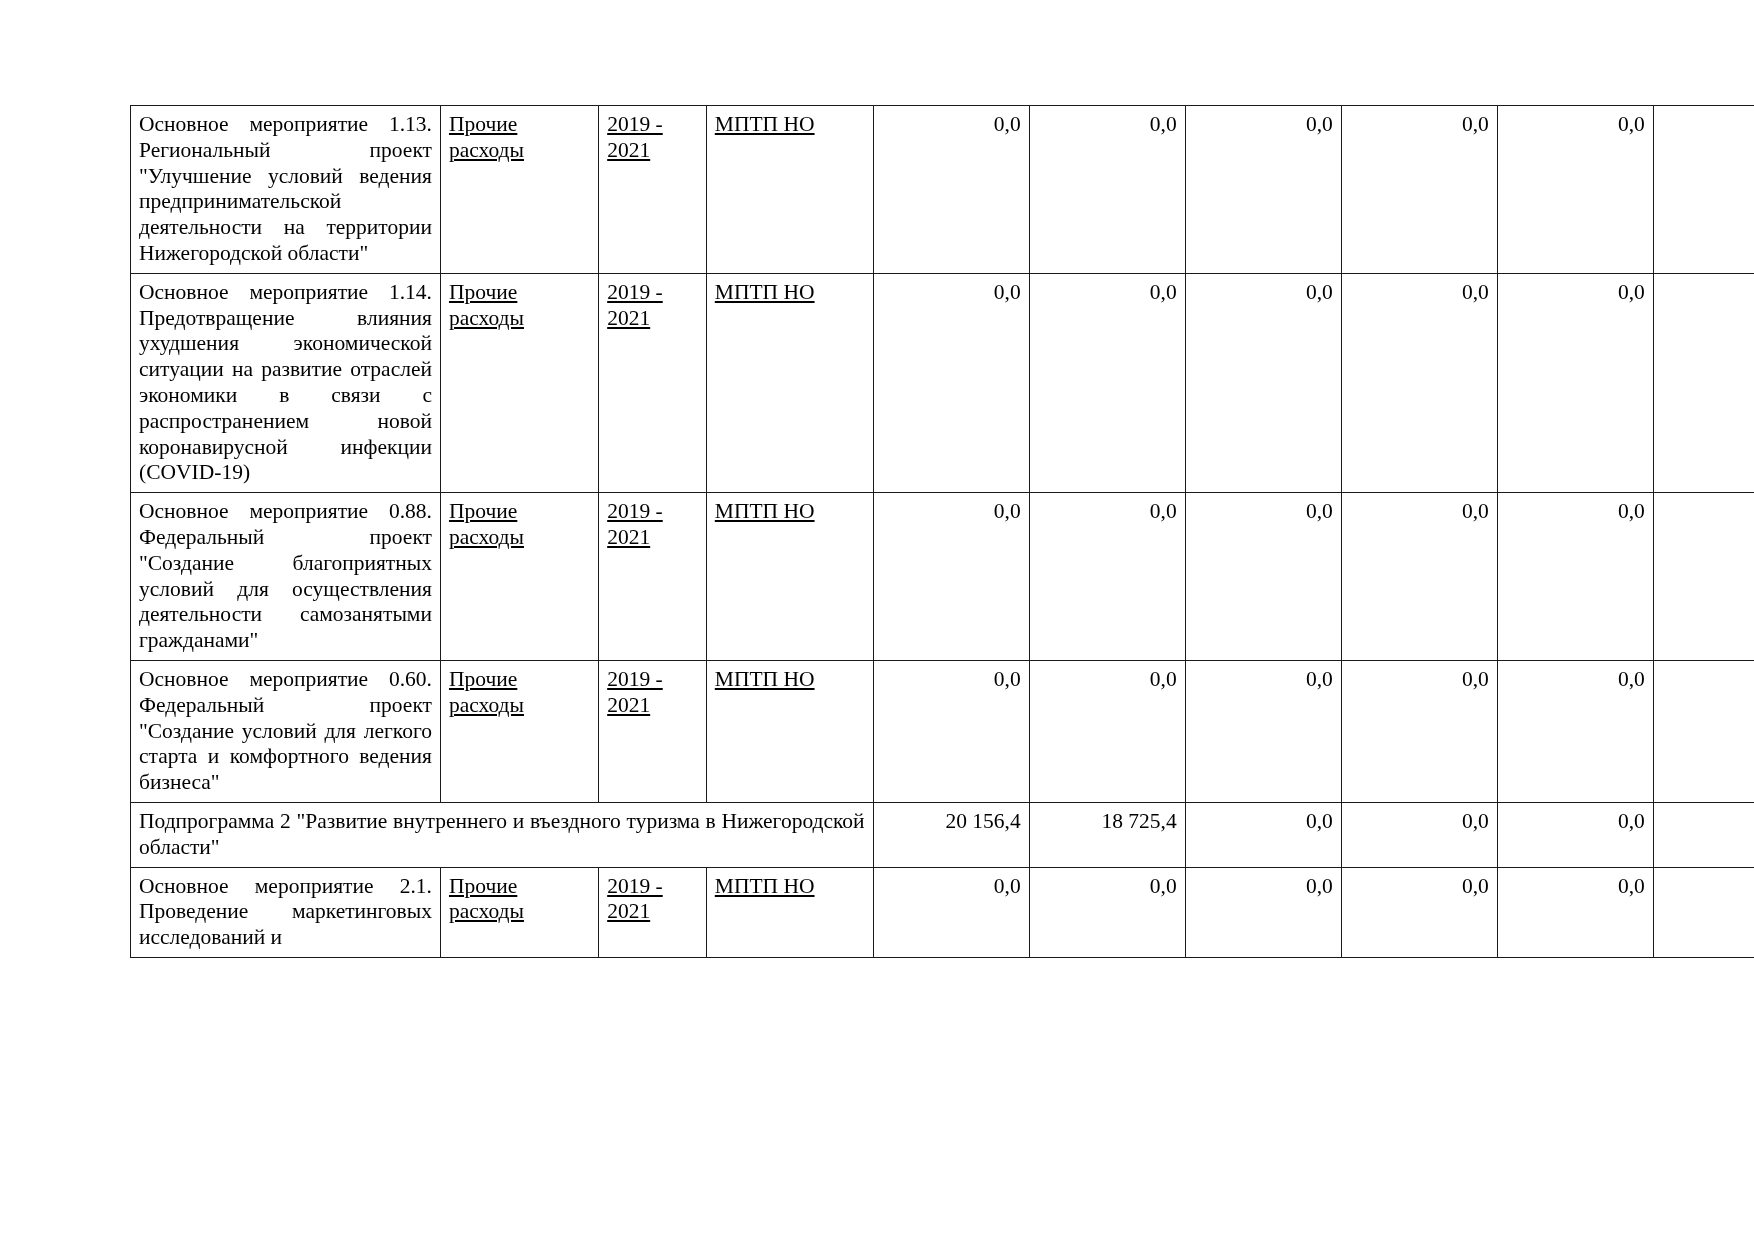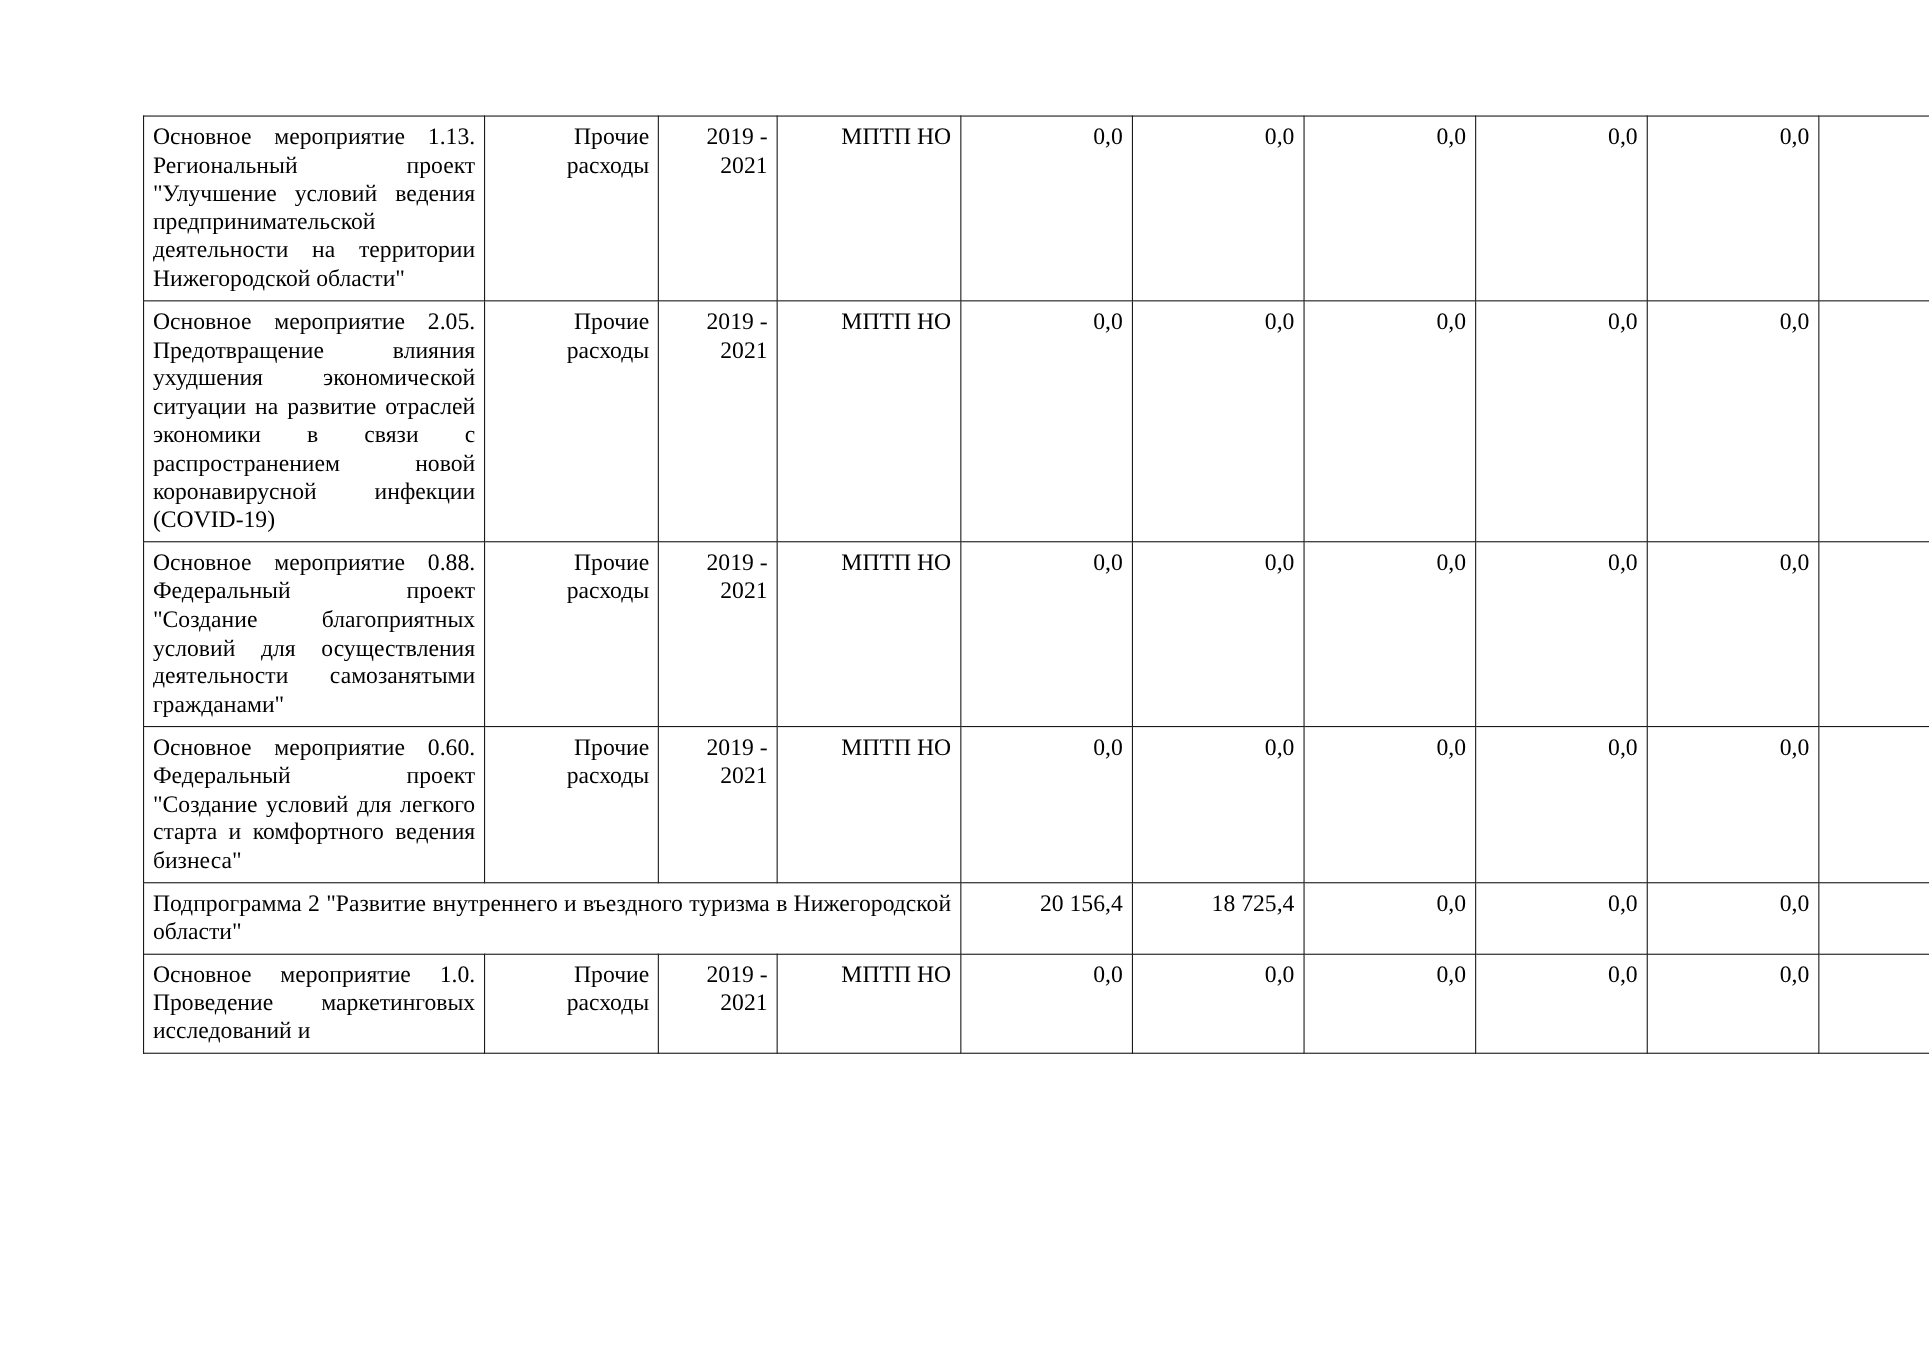--- a/index.html
+++ b/index.html
@@ -43,21 +43,22 @@
   col.c-exec   { width: 155px; }
   col.c-num    { width: 145px; }
 
   td.name {
     text-align: justify;
     text-align-last: left;
     hyphens: none;
     padding-right: 10px;
   }
   td.center {
-    text-align: right;
+    text-align: left;
+    text-decoration: underline;
   }
   td.num {
     text-align: right;
     white-space: nowrap;
   }
   td.wide-name {
     text-align: justify;
     text-align-last: left;
   }
 </style>
@@ -88,21 +89,21 @@
         <td class="center">МПТП НО</td>
         <td class="num">0,0</td>
         <td class="num">0,0</td>
         <td class="num">0,0</td>
         <td class="num">0,0</td>
         <td class="num">0,0</td>
         <td class="num">0,</td>
       </tr>
 
       <tr>
-        <td class="name">Основное мероприятие 2.05. Предотвращение влияния ухудшения экономической ситуации на развитие отраслей экономики в связи с распространением новой коронавирусной инфекции (COVID-19)</td>
+        <td class="name">Основное мероприятие 1.14. Предотвращение влияния ухудшения экономической ситуации на развитие отраслей экономики в связи с распространением новой коронавирусной инфекции (COVID-19)</td>
         <td class="center">Прочие расходы</td>
         <td class="center">2019 - 2021</td>
         <td class="center">МПТП НО</td>
         <td class="num">0,0</td>
         <td class="num">0,0</td>
         <td class="num">0,0</td>
         <td class="num">0,0</td>
         <td class="num">0,0</td>
         <td class="num">158 0</td>
       </tr>
@@ -137,21 +138,21 @@
         <td class="wide-name" colspan="4">Подпрограмма 2 "Развитие внутреннего и въездного туризма в Нижегородской области"</td>
         <td class="num">20 156,4</td>
         <td class="num">18 725,4</td>
         <td class="num">0,0</td>
         <td class="num">0,0</td>
         <td class="num">0,0</td>
         <td class="num">0,</td>
       </tr>
 
       <tr>
-        <td class="name">Основное мероприятие 1.0. Проведение маркетинговых исследований и</td>
+        <td class="name">Основное мероприятие 2.1. Проведение маркетинговых исследований и</td>
         <td class="center">Прочие расходы</td>
         <td class="center">2019 - 2021</td>
         <td class="center">МПТП НО</td>
         <td class="num">0,0</td>
         <td class="num">0,0</td>
         <td class="num">0,0</td>
         <td class="num">0,0</td>
         <td class="num">0,0</td>
         <td class="num">0,</td>
       </tr>

